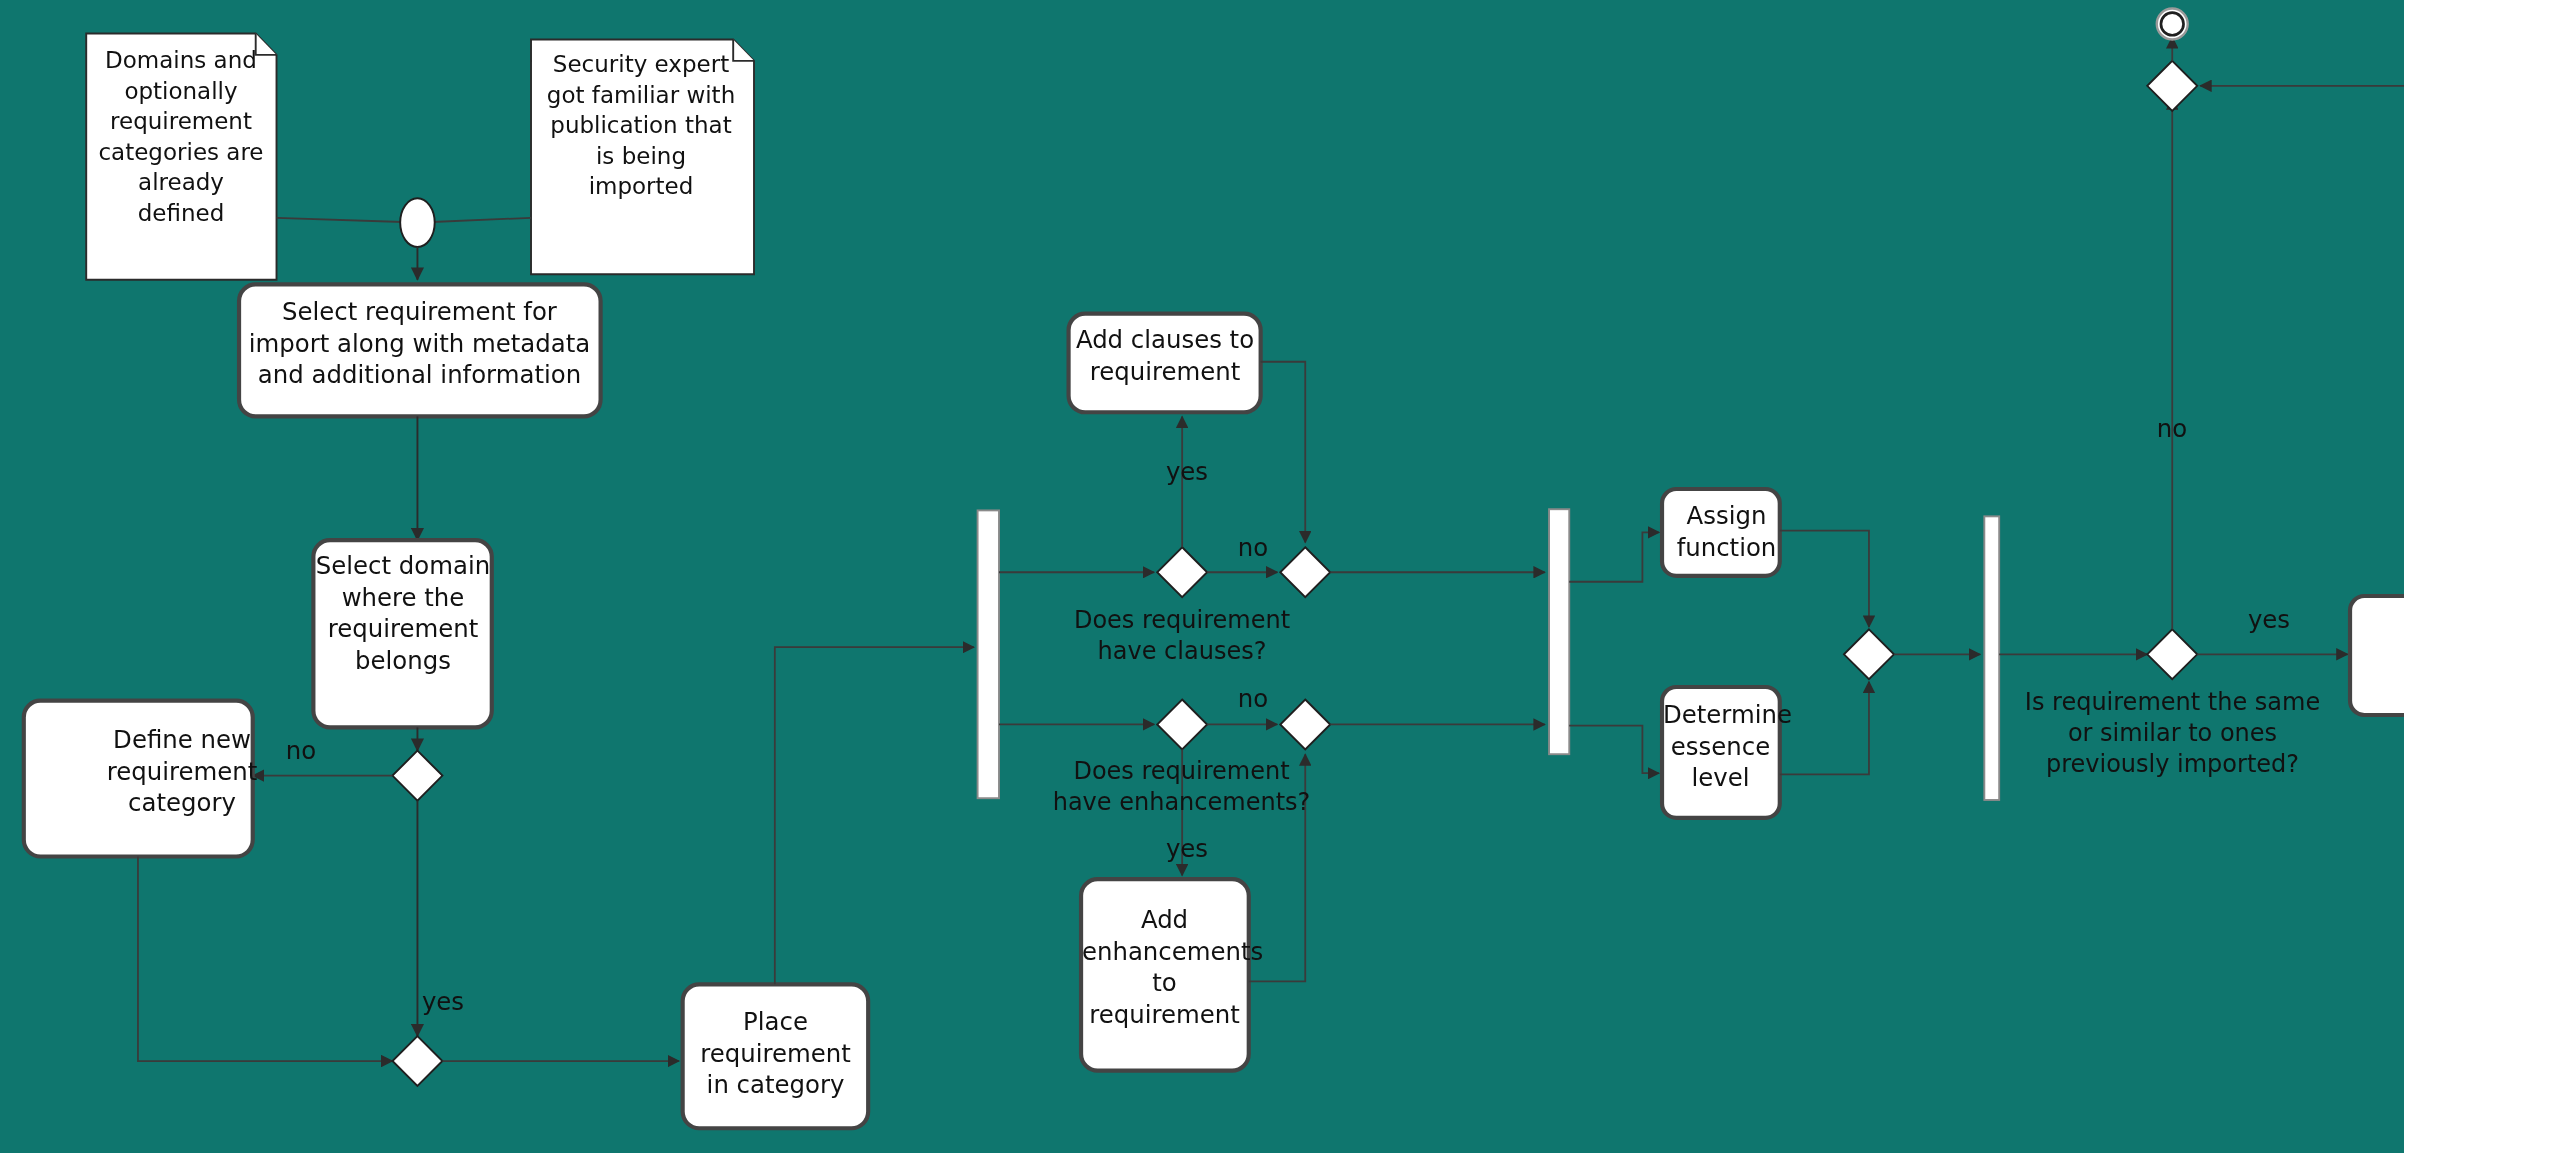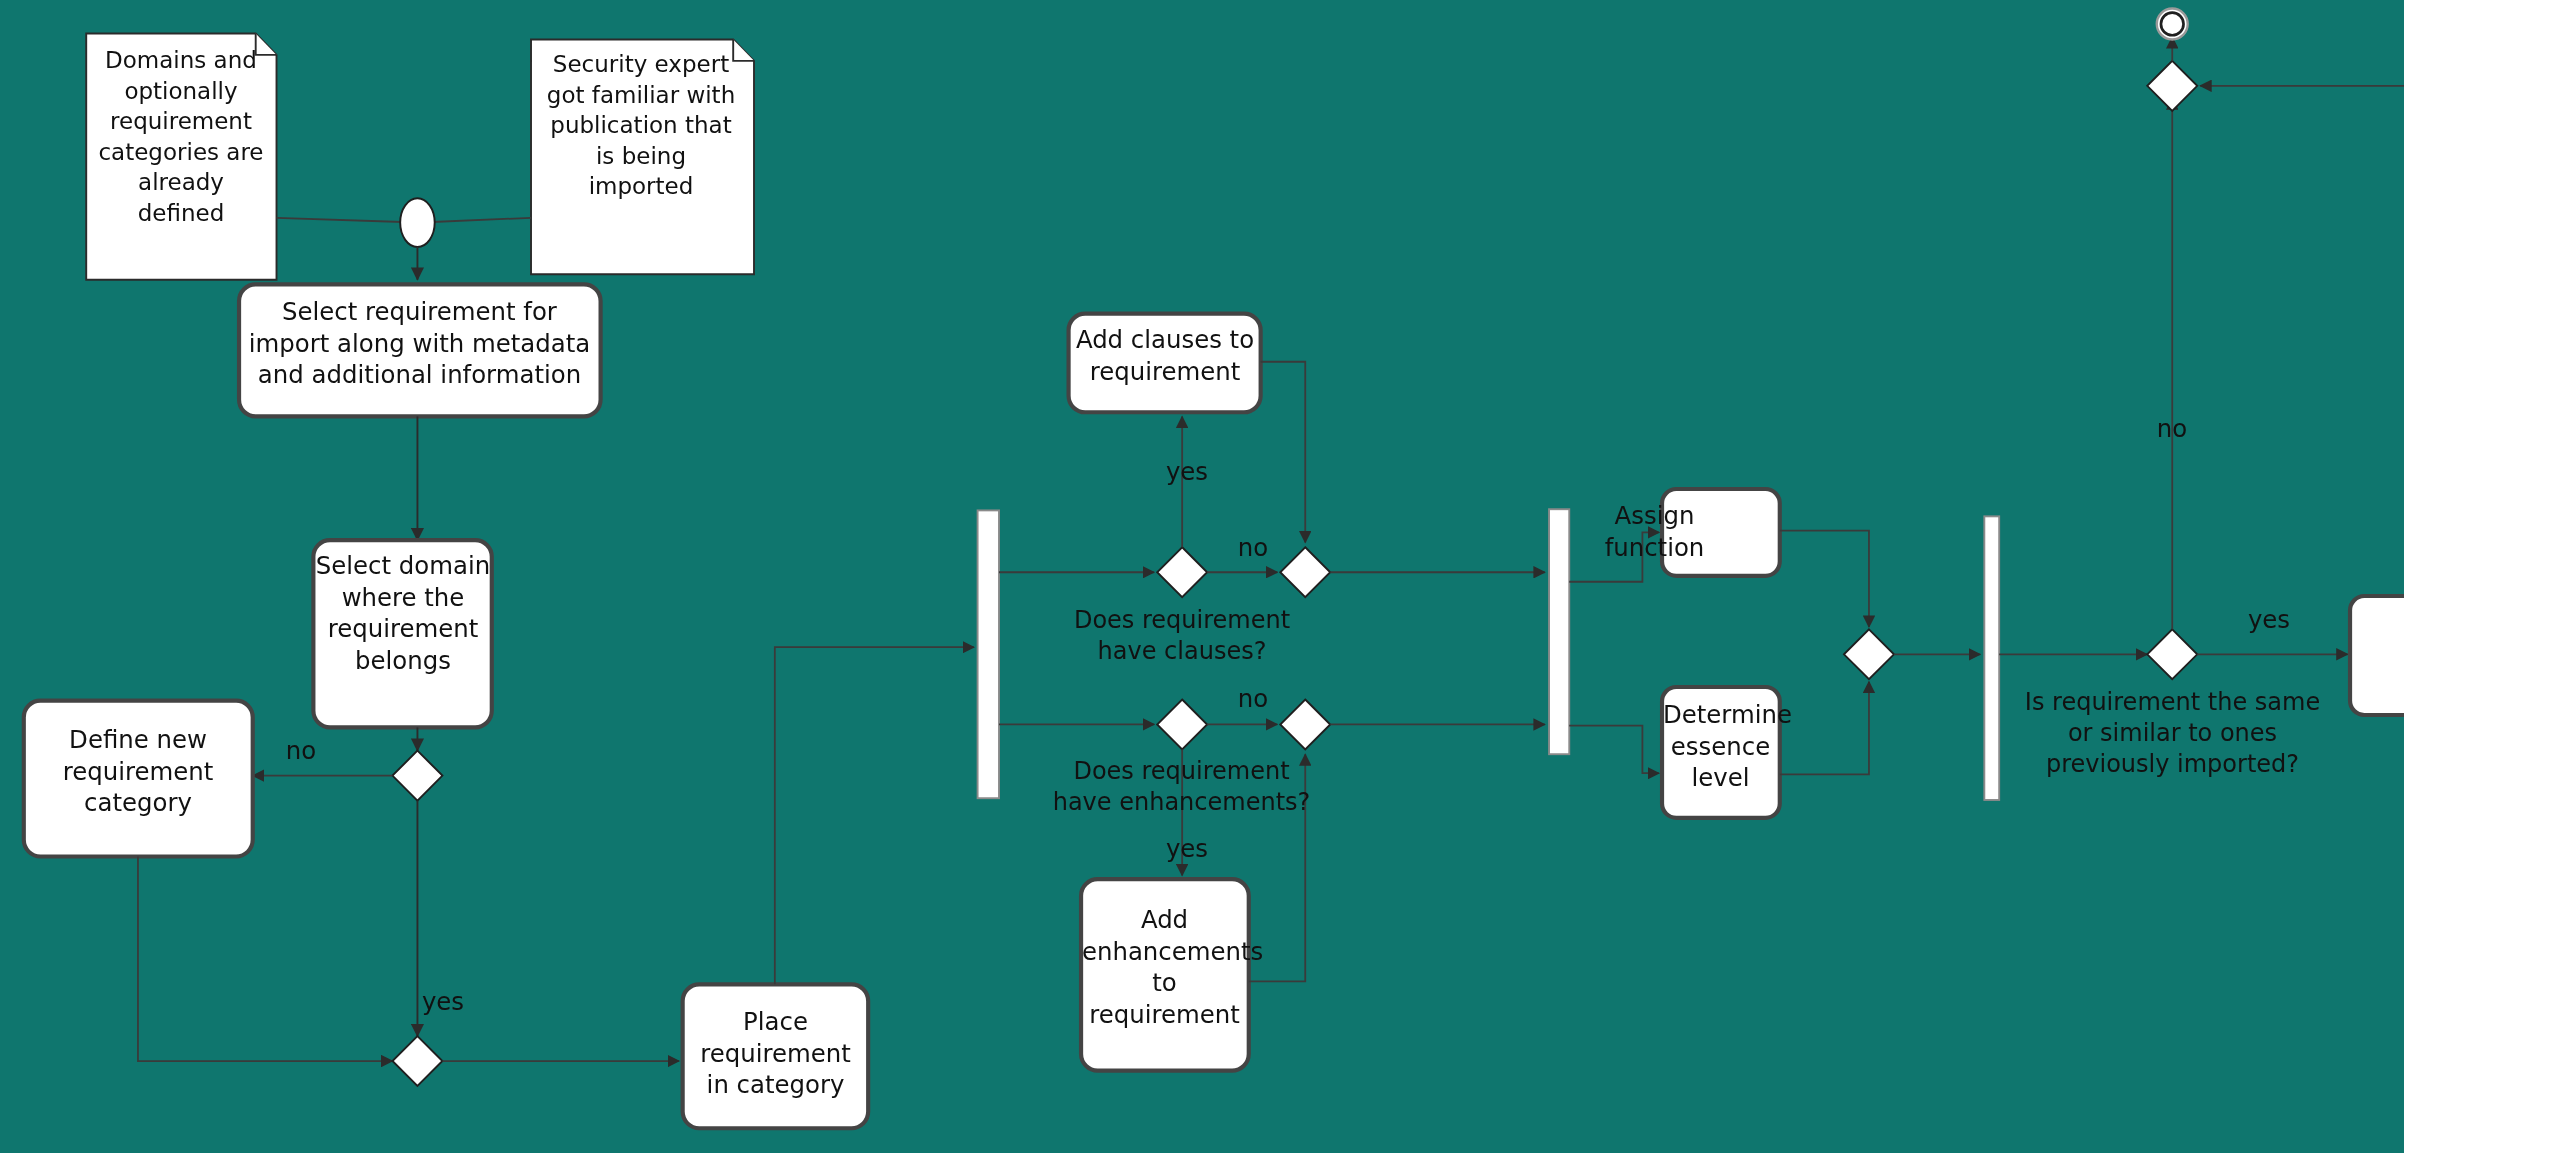--- a/index.html
+++ b/index.html
@@ -165,32 +165,32 @@
 
   <div class="lbl note-lbl" style="left:534px;top:49px;width:214px;">Security expert
 got familiar with
 publication that
 is being
 imported</div>
   <div class="lbl act-lbl" style="left:315px;top:550px;width:176px;">Select domain
 where the
 requirement
 belongs</div>
-  <div class="lbl act-lbl" style="left:26px;top:724px;width:224px;">Define new
+  <div class="lbl act-lbl" style="left:26px;top:724px;width:224px;padding-left:44px;">Define new
 requirement
 category</div>
   <div class="lbl act-lbl" style="left:684px;top:1006px;width:183px;">Place
 requirement
 in category</div>
   <div class="lbl act-lbl" style="left:1070px;top:324px;width:190px;text-align:center;">Add clauses to
 requirement</div>
   <div class="lbl act-lbl" style="left:1082px;top:904px;width:165px;">Add
 enhancements
 to requirement</div>
-  <div class="lbl act-lbl" style="left:1597px;top:500px;width:115px;">Assign
+  <div class="lbl act-lbl" style="left:1669px;top:500px;width:115px;">Assign
 function</div>
   <div class="lbl act-lbl" style="left:1663px;top:699px;width:115px;">Determine
 essence
 level</div>
 
   <div class="lbl q-lbl" style="left:1057px;top:605px;width:250px;">Does requirement
 have clauses?</div>
   <div class="lbl q-lbl" style="left:1042px;top:756px;width:279px;">Does requirement
 have enhancements?</div>
   <div class="lbl q-lbl" style="left:2015px;top:687px;width:315px;">Is requirement the same

